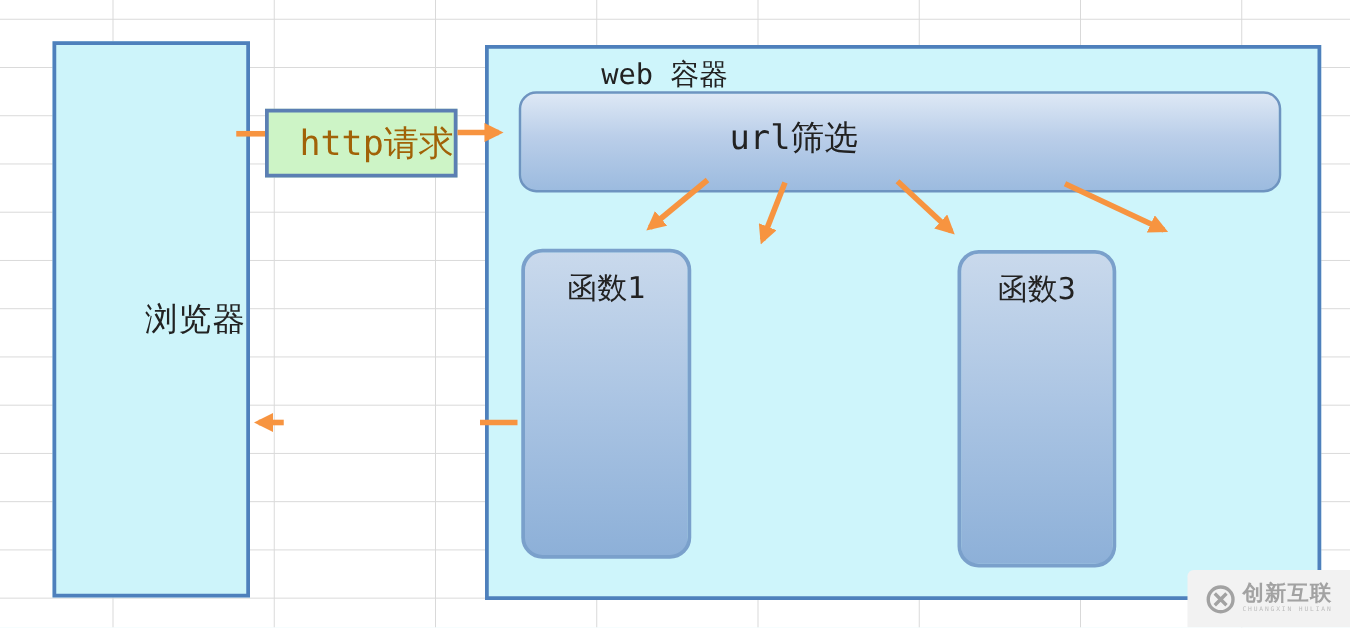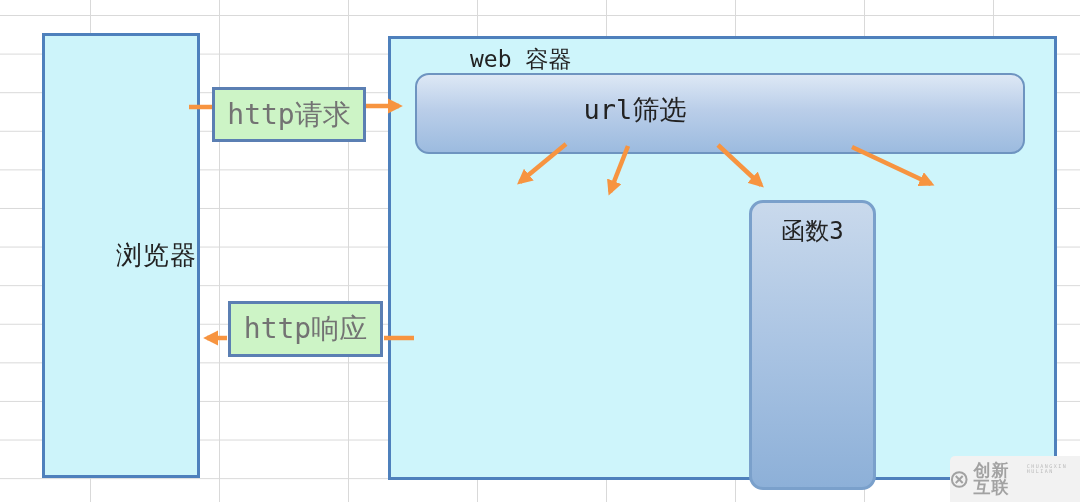--- a/index.html
+++ b/index.html
@@ -21,21 +21,21 @@
     background:#cdf4fa;border:3px solid #4e80bc;
     display:flex;align-items:center;justify-content:flex-end;
     font-size:26px;color:#222;letter-spacing:1px;
   }
   
   #web-container{
     left:388px;top:36px;width:669px;height:444px;
     background:#cef5fb;border:3px solid #4e80bc;
   }
   #web-container-title{
-    position:absolute;left:79px;top:5px;
+    position:absolute;left:90px;top:5px;
     font-size:23px;color:#222;white-space:pre;
   }
   #url-filter-bar{
     position:absolute;left:24px;top:34px;width:610px;height:81px;
     border:2px solid #6e94c0;border-radius:14px;
     background:linear-gradient(180deg,#dde8f5 0%,#bacee9 45%,#9cbbdf 100%);
     display:flex;align-items:center;justify-content:center;
     box-sizing:border-box;
     font-size:27px;color:#222;
     padding-right:170px;padding-bottom:8px;
@@ -43,72 +43,72 @@
   .func-box{
     position:absolute;
     border:3px solid #7aa0cb;border-radius:17px;
     background:linear-gradient(180deg,#c9d9ec 0%,#aac4e3 50%,#8db0d8 100%);
     display:flex;justify-content:center;
     padding-top:12px;box-sizing:border-box;
     font-size:24px;color:#222;
   }
   #func-1{left:26px;top:160px;width:136px;height:248px;}
   #func-2{left:190px;top:163px;width:134px;height:253px;}
-  #func-3{left:358px;top:161px;width:127px;height:290px;border-radius:14px;}
+  #func-3{left:375px;top:161px;width:127px;height:254px;}
   #func-4{left:509px;top:160px;width:123px;height:247px;}
   
   .edge-label{
     position:absolute;
     background:#cdf4c6;border:3px solid #5b7fb3;
-    display:flex;align-items:center;justify-content:center;
+    display:flex;align-items:center;justify-content:flex-end;
     box-sizing:border-box;
-    font-size:28px;color:#737373;
+    font-size:28px;color:#a16207;
   }
   #http-request-label{left:212px;top:87px;width:154px;height:55px;}
   #http-response-label{left:228px;top:301px;width:155px;height:56px;}
   
   #arrows{position:absolute;left:0;top:0;width:1080px;height:502px;pointer-events:none;}
   
   #watermark{
     position:absolute;right:0;bottom:0;width:130px;height:46px;
     background:#f2f2f2;border-top-left-radius:5px;
     display:flex;align-items:center;justify-content:center;gap:5px;
     color:#a2a2a2;
   }
-  #watermark .brand-text{display:flex;flex-direction:row;line-height:1;}
+  #watermark .brand-text{display:flex;flex-direction:column;line-height:1;}
   #watermark .brand-name{font-size:17px;font-weight:bold;letter-spacing:1px;}
   #watermark .brand-sub{font-size:5px;letter-spacing:1.5px;margin-top:2px;color:#bcbcbc;}
   #brand-logo{width:25px;height:25px;}
 </style>
 </head>
 <body>
 
 <div id="stage">
 
   <div id="browser-box" class="shape">
     <span>浏览器</span>
   </div>
 
   <div id="web-container" class="shape">
     <div id="web-container-title">web 容器</div>
     <div id="url-filter-bar">
       <span>url筛选</span>
     </div>
+    <div id="func-1" class="func-box">
+      <span>函数1</span>
+    </div>
     <div id="func-3" class="func-box">
       <span>函数3</span>
     </div>
   </div>
 
   <div id="http-request-label" class="edge-label">
     <span>http请求</span>
   </div>
 
-  <div id="http-response-label" class="edge-label">
-    <span>http响应</span>
-  </div>
 
   <svg id="arrows" viewBox="0 0 1080 502" xmlns="http://www.w3.org/2000/svg">
     <defs>
       <marker id="ah" viewBox="0 0 10 10" refX="7.5" refY="5" markerWidth="3.4" markerHeight="3.4" orient="auto-start-reverse">
         <path d="M0,0 L10,5 L0,10 z" fill="#f79440"></path>
       </marker>
     </defs>
     <g stroke="#f79440" stroke-width="4.5" fill="none">
       <line x1="189" y1="107" x2="212" y2="107"></line>
       <line x1="366" y1="106" x2="399" y2="106" marker-end="url(#ah)"></line>

